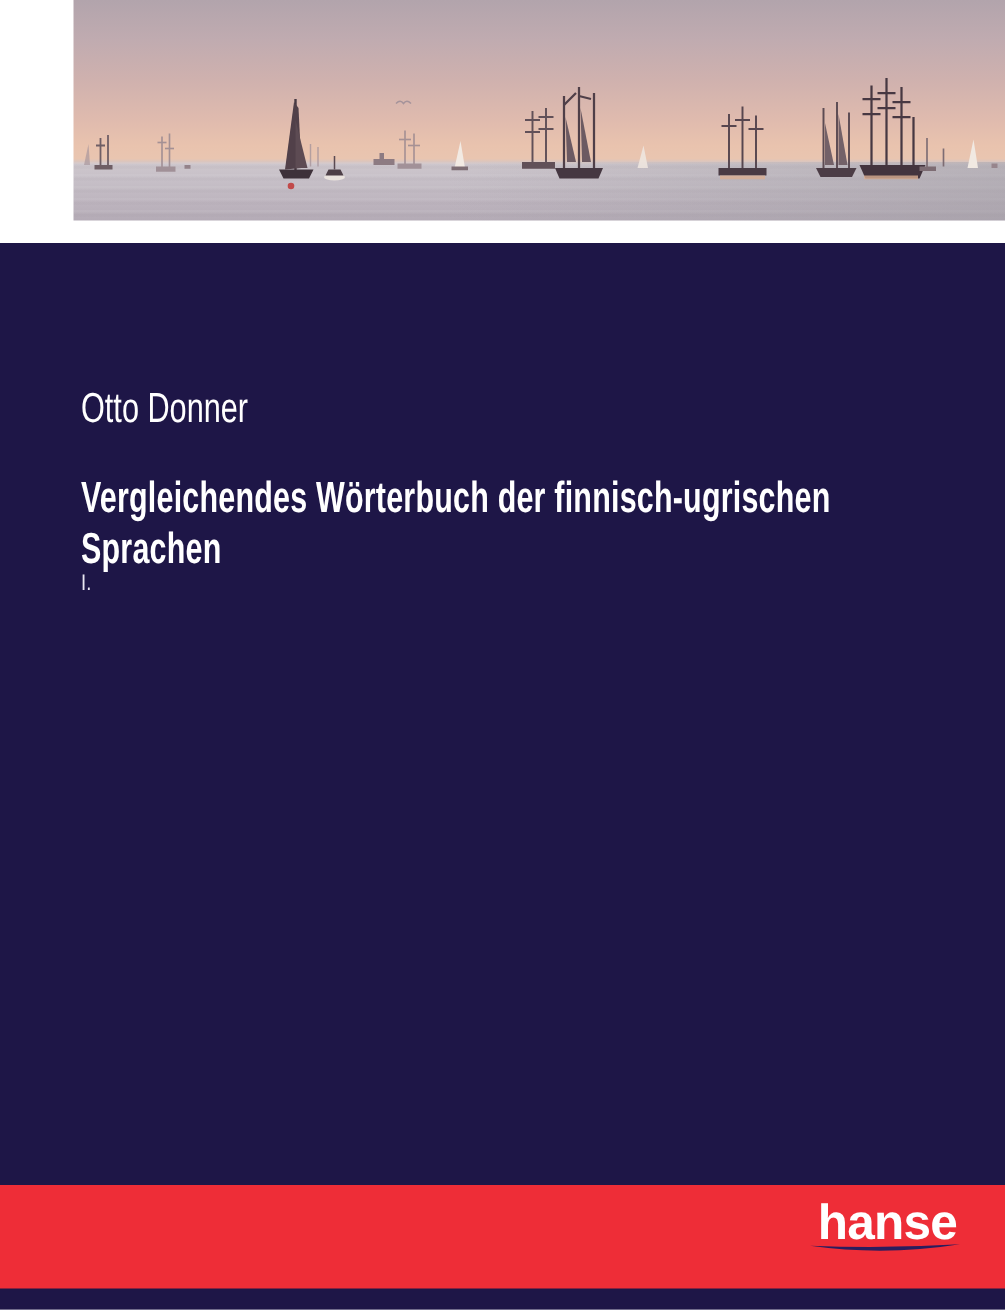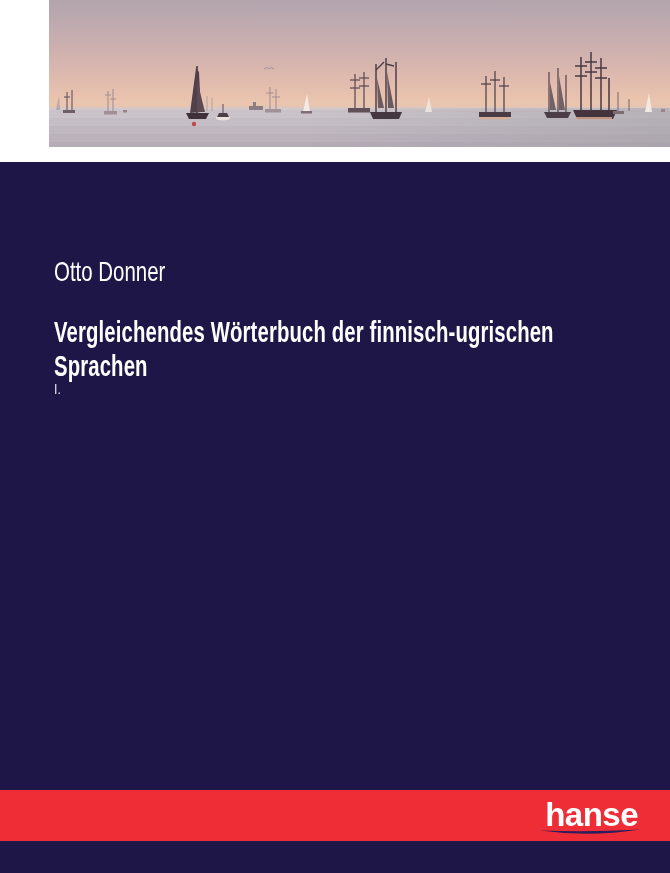--- a/index.html
+++ b/index.html
@@ -59,21 +59,21 @@
   .title-line-1{top:156px;}
   .title-line-2{top:190px;}
   .volume-label{
     position:absolute;left:54px;top:219px;
     font-size:15px;font-weight:400;line-height:1;
     display:inline-block;transform:scaleX(.82);transform-origin:0 0;
     color:#e9e6f2;
   }
   
   .publisher-band{
-    position:absolute;left:0;top:628px;width:670px;height:51px;
+    position:absolute;left:0;top:628px;width:670px;height:69px;
     background:var(--red,#ee2d37);
   }
   .publisher-logo{
     position:absolute;right:32px;top:8px;
     font-size:33px;font-weight:700;line-height:1;letter-spacing:-.5px;
     color:var(--text,#ffffff);white-space:nowrap;
   }
   .logo-swoosh{
     position:absolute;left:538px;top:36px;width:104px;height:12px;
   }

